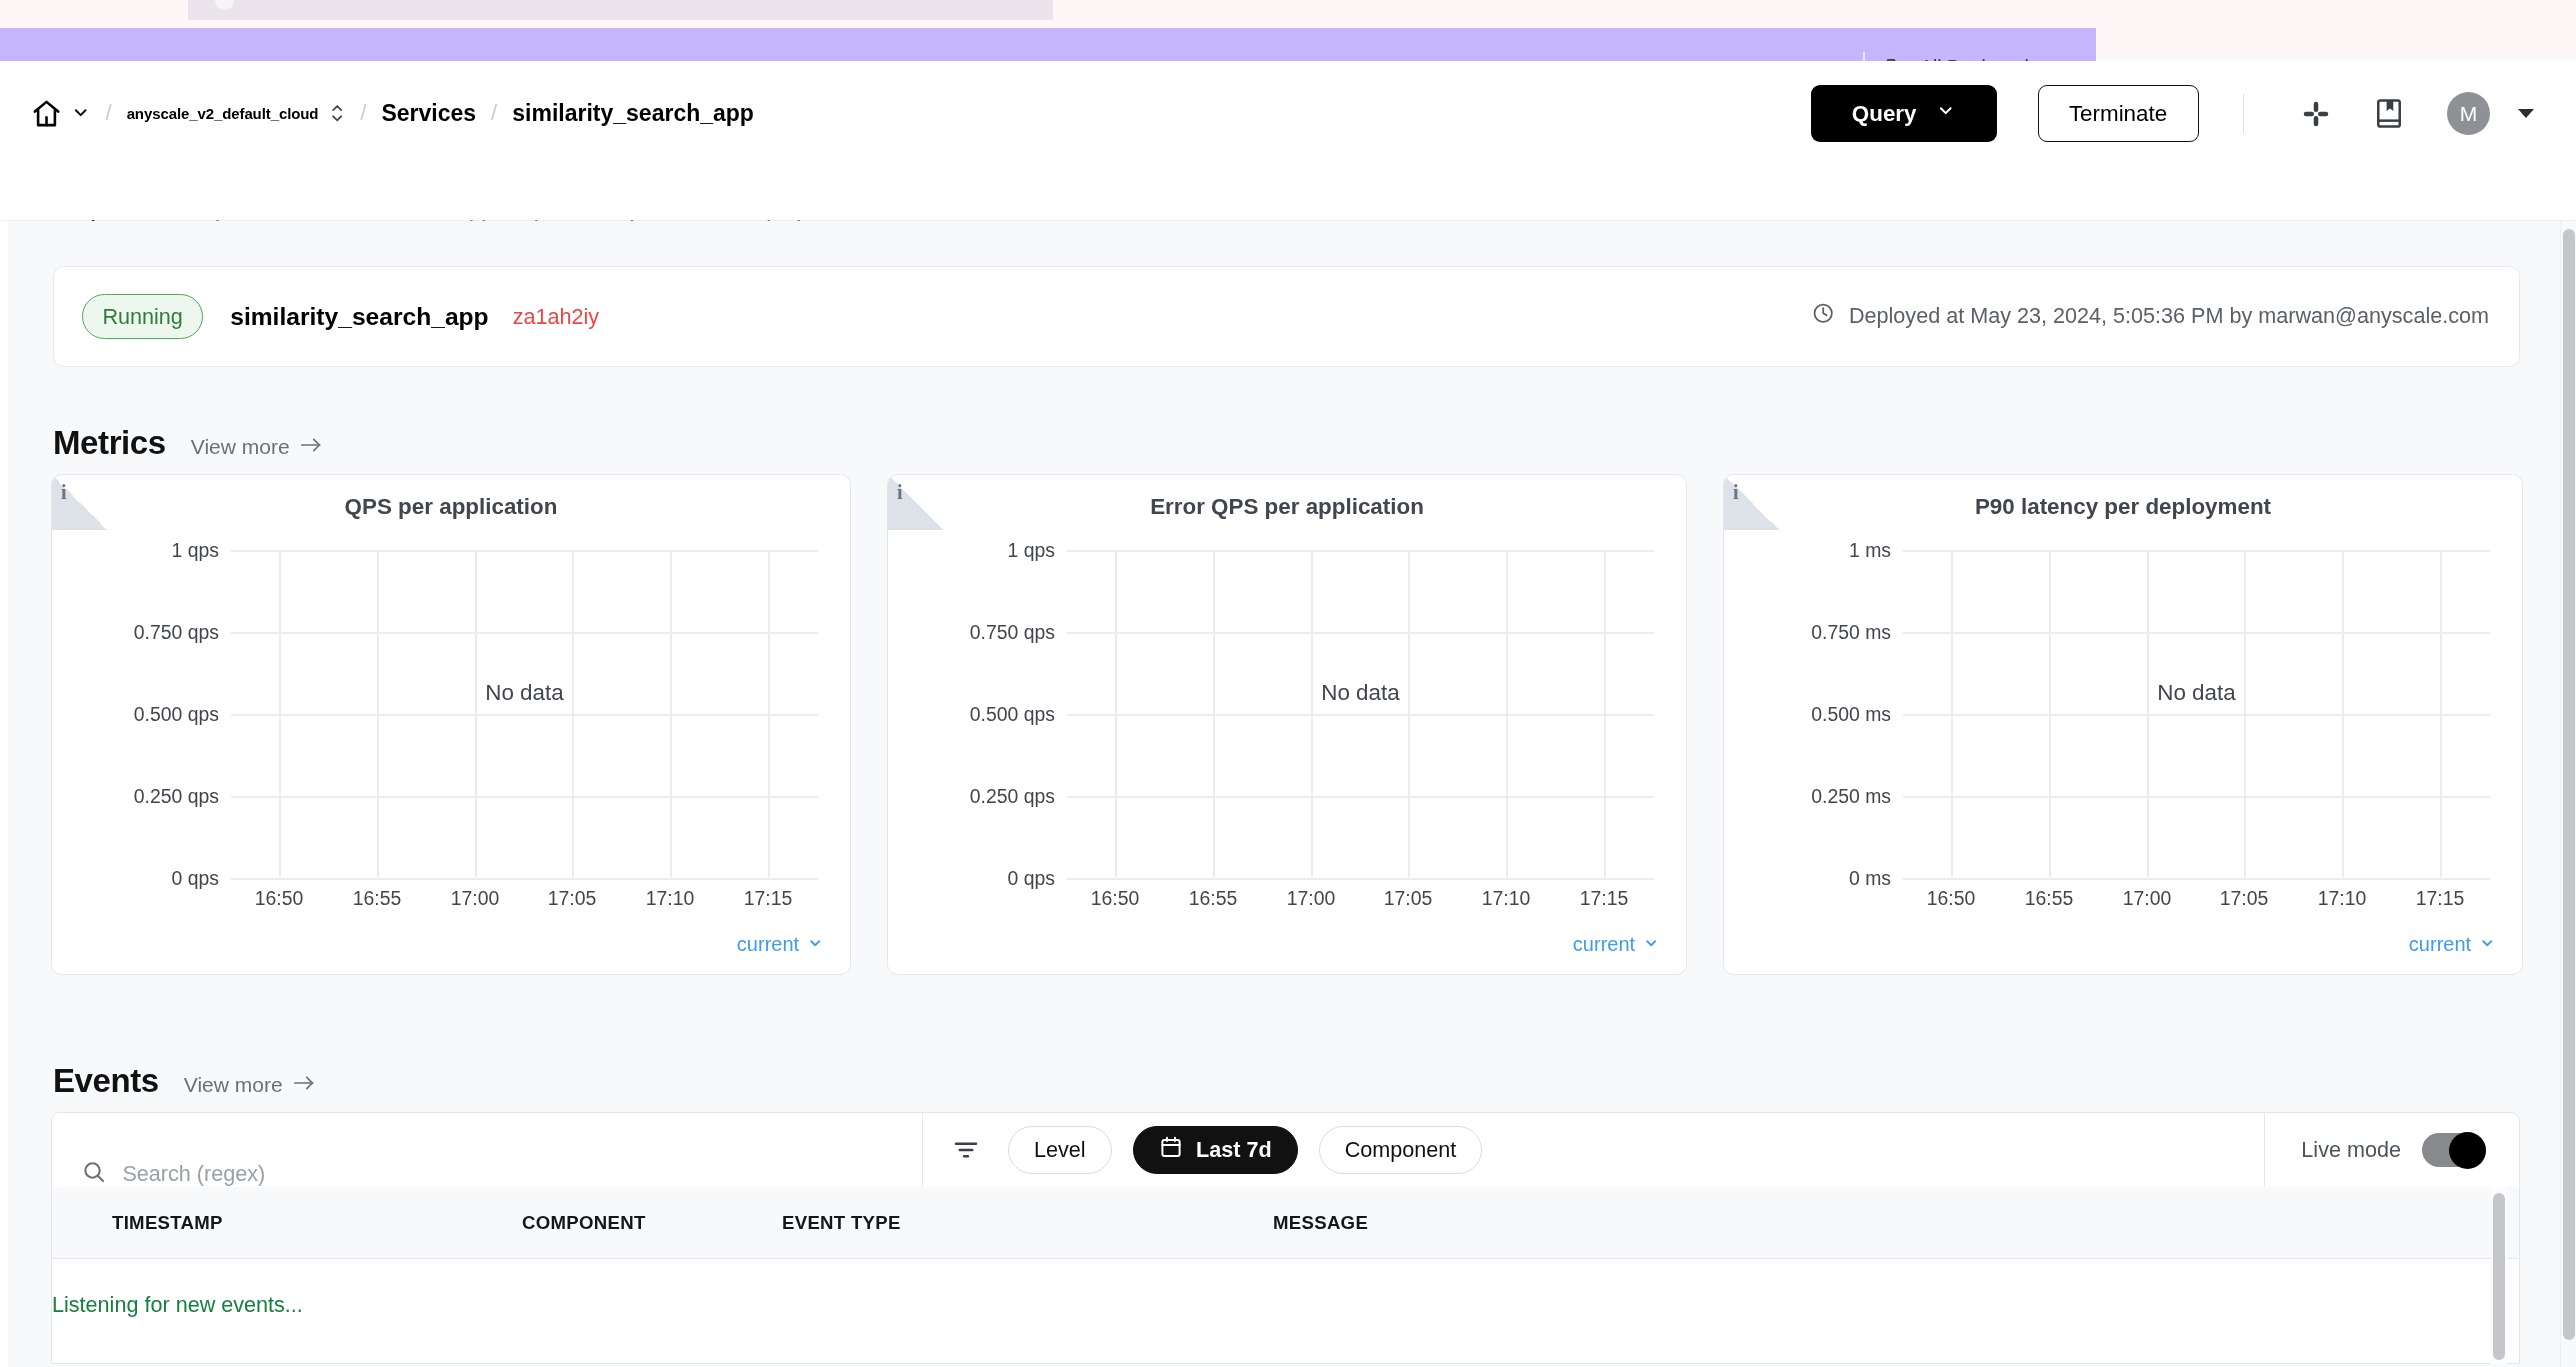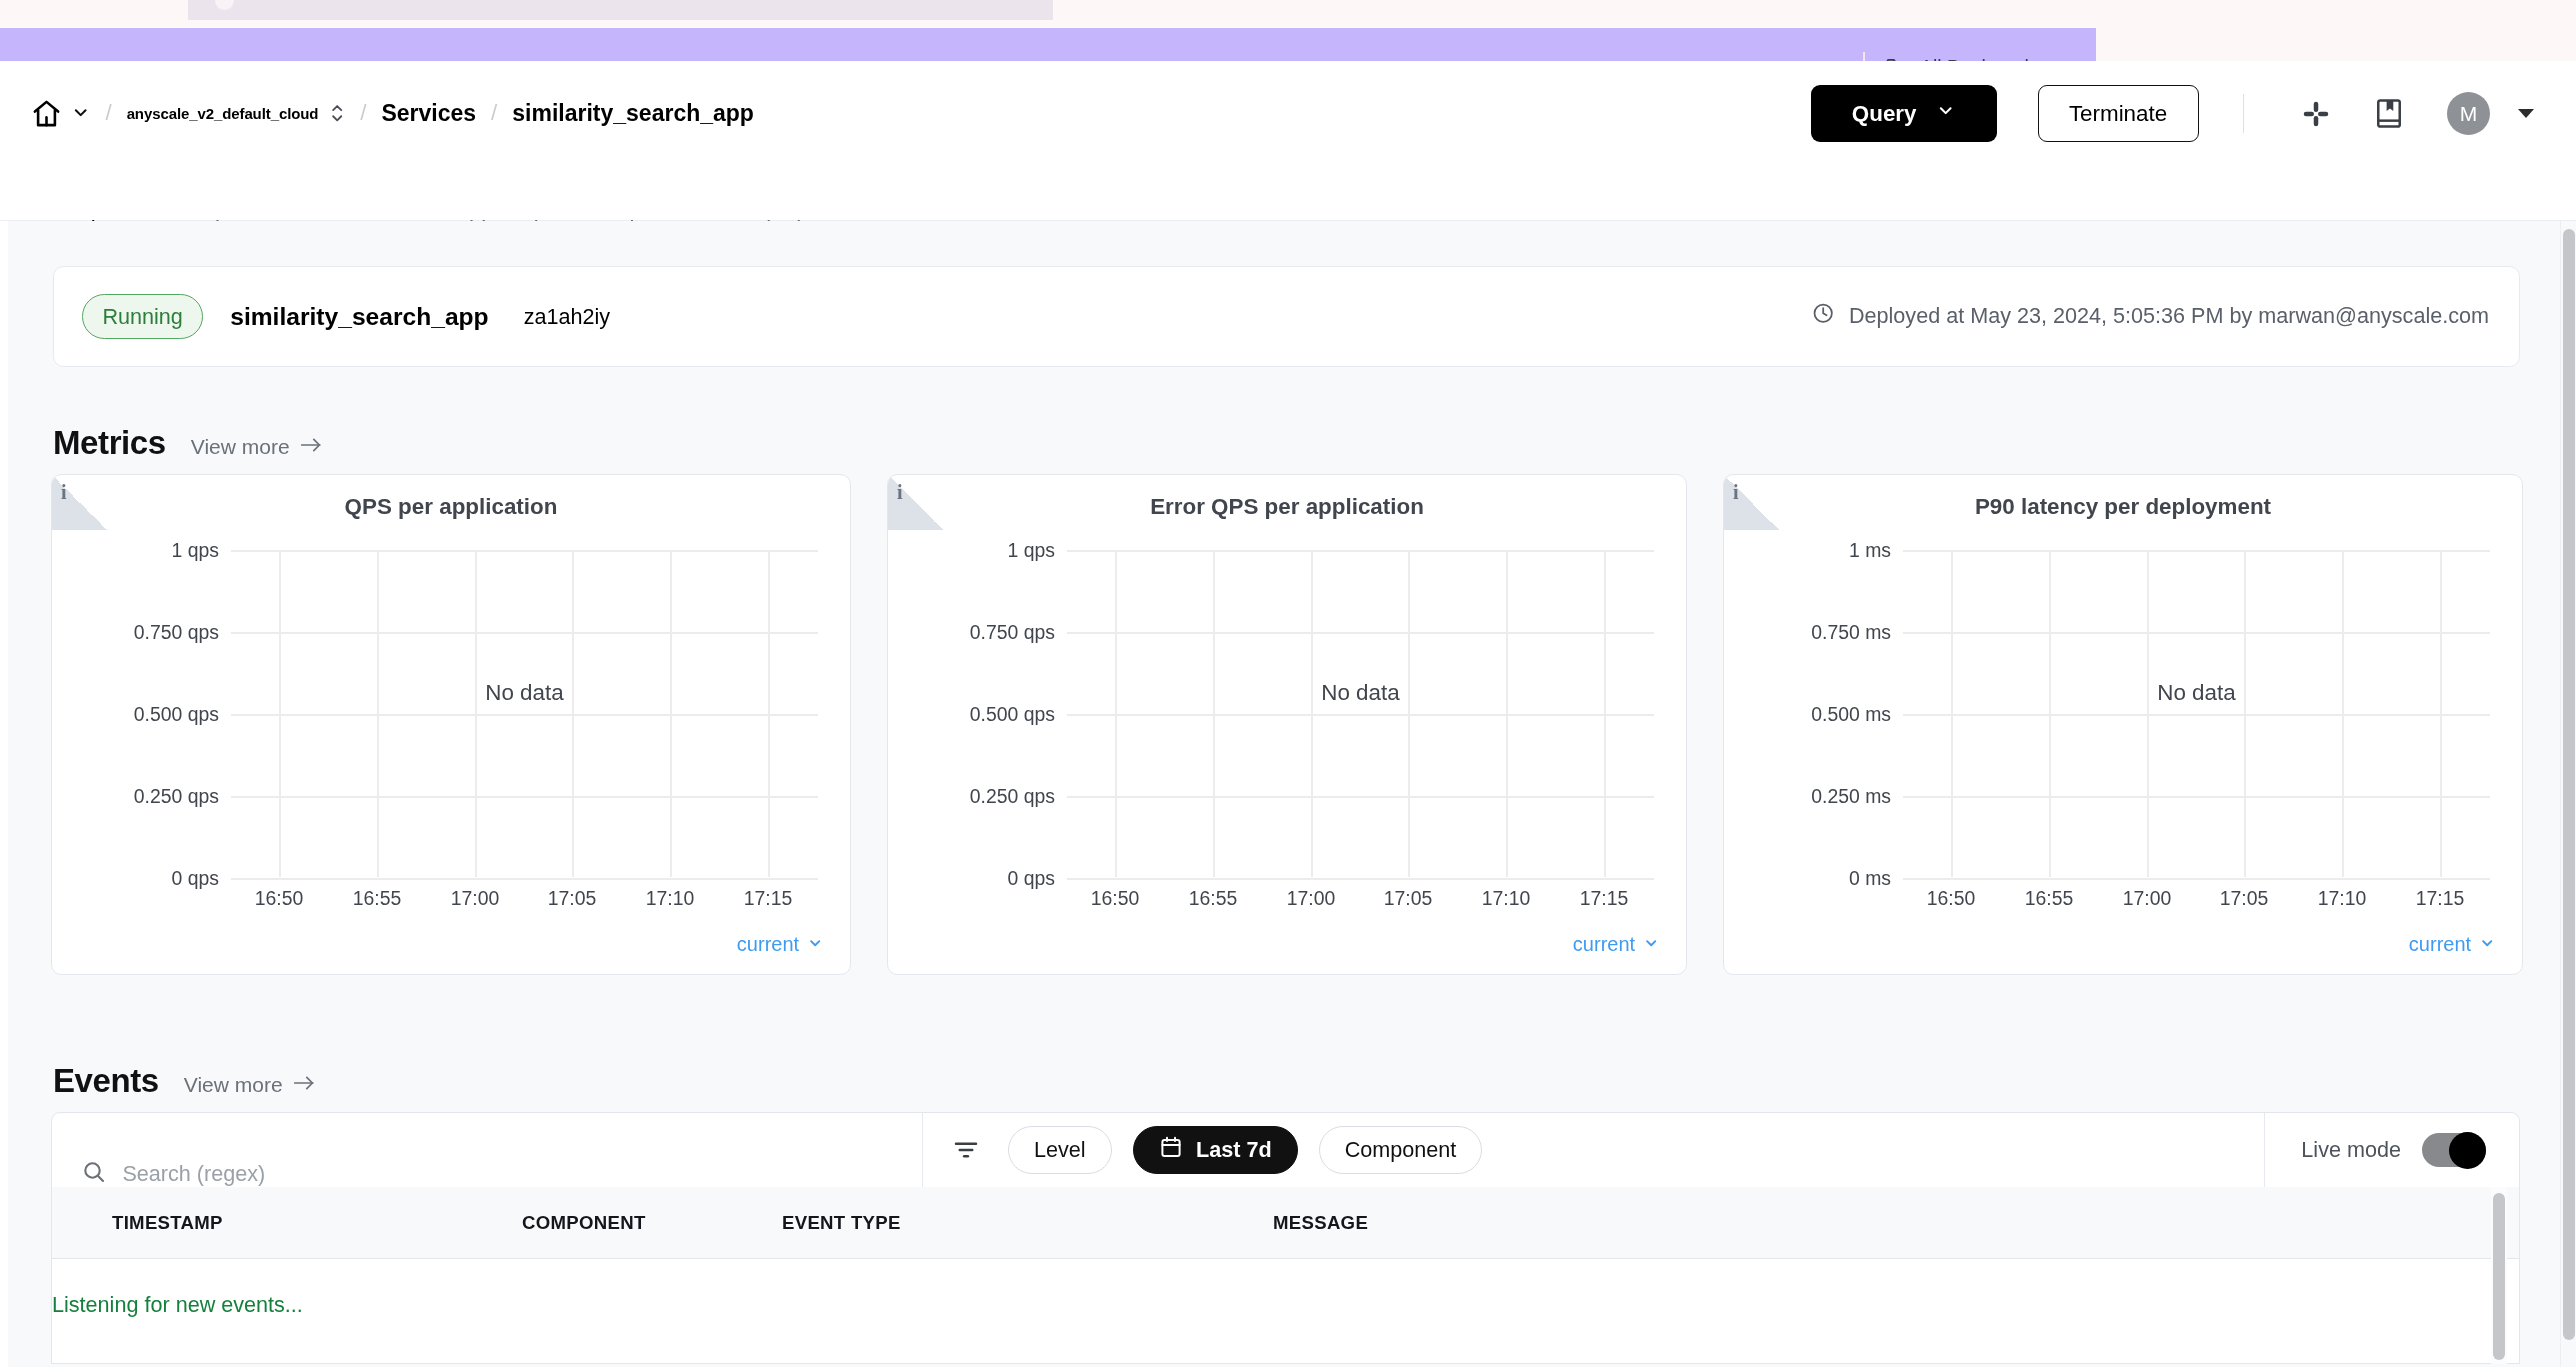--- a/index.html
+++ b/index.html
@@ -158,21 +158,21 @@
     display: flex; align-items: center;
   }
   .badge-running {
     margin-left: 28px;
     border: 1.5px solid #53a85f; color: #2f7d3b;
     background: #edf7ee;
     border-radius: 22.4px; padding: 8.2px 19.4px;
     font-size: 21.6px;
   }
   .svc-name { margin-left: 27px; font-size: 24.6px; font-weight: 700; color: #000; }
-  .svc-id { margin-left: 35px; font-size: 21.6px; color: #000000; text-align: right; }
+  .svc-id { margin-left: 24px; font-size: 21.6px; color: #ef4444; text-align: right; }
   .deployed {
     margin-left: auto; margin-right: 30px;
     display: flex; align-items: center; gap: 15px;
     font-size: 21.6px; color: #5a6069;
   }
 
   .section-head {
     position: absolute; display: flex; align-items: baseline; gap: 25px;
   }
   .section-title { font-size: 33px; font-weight: 700; color: #111; letter-spacing: -0.4px; }

